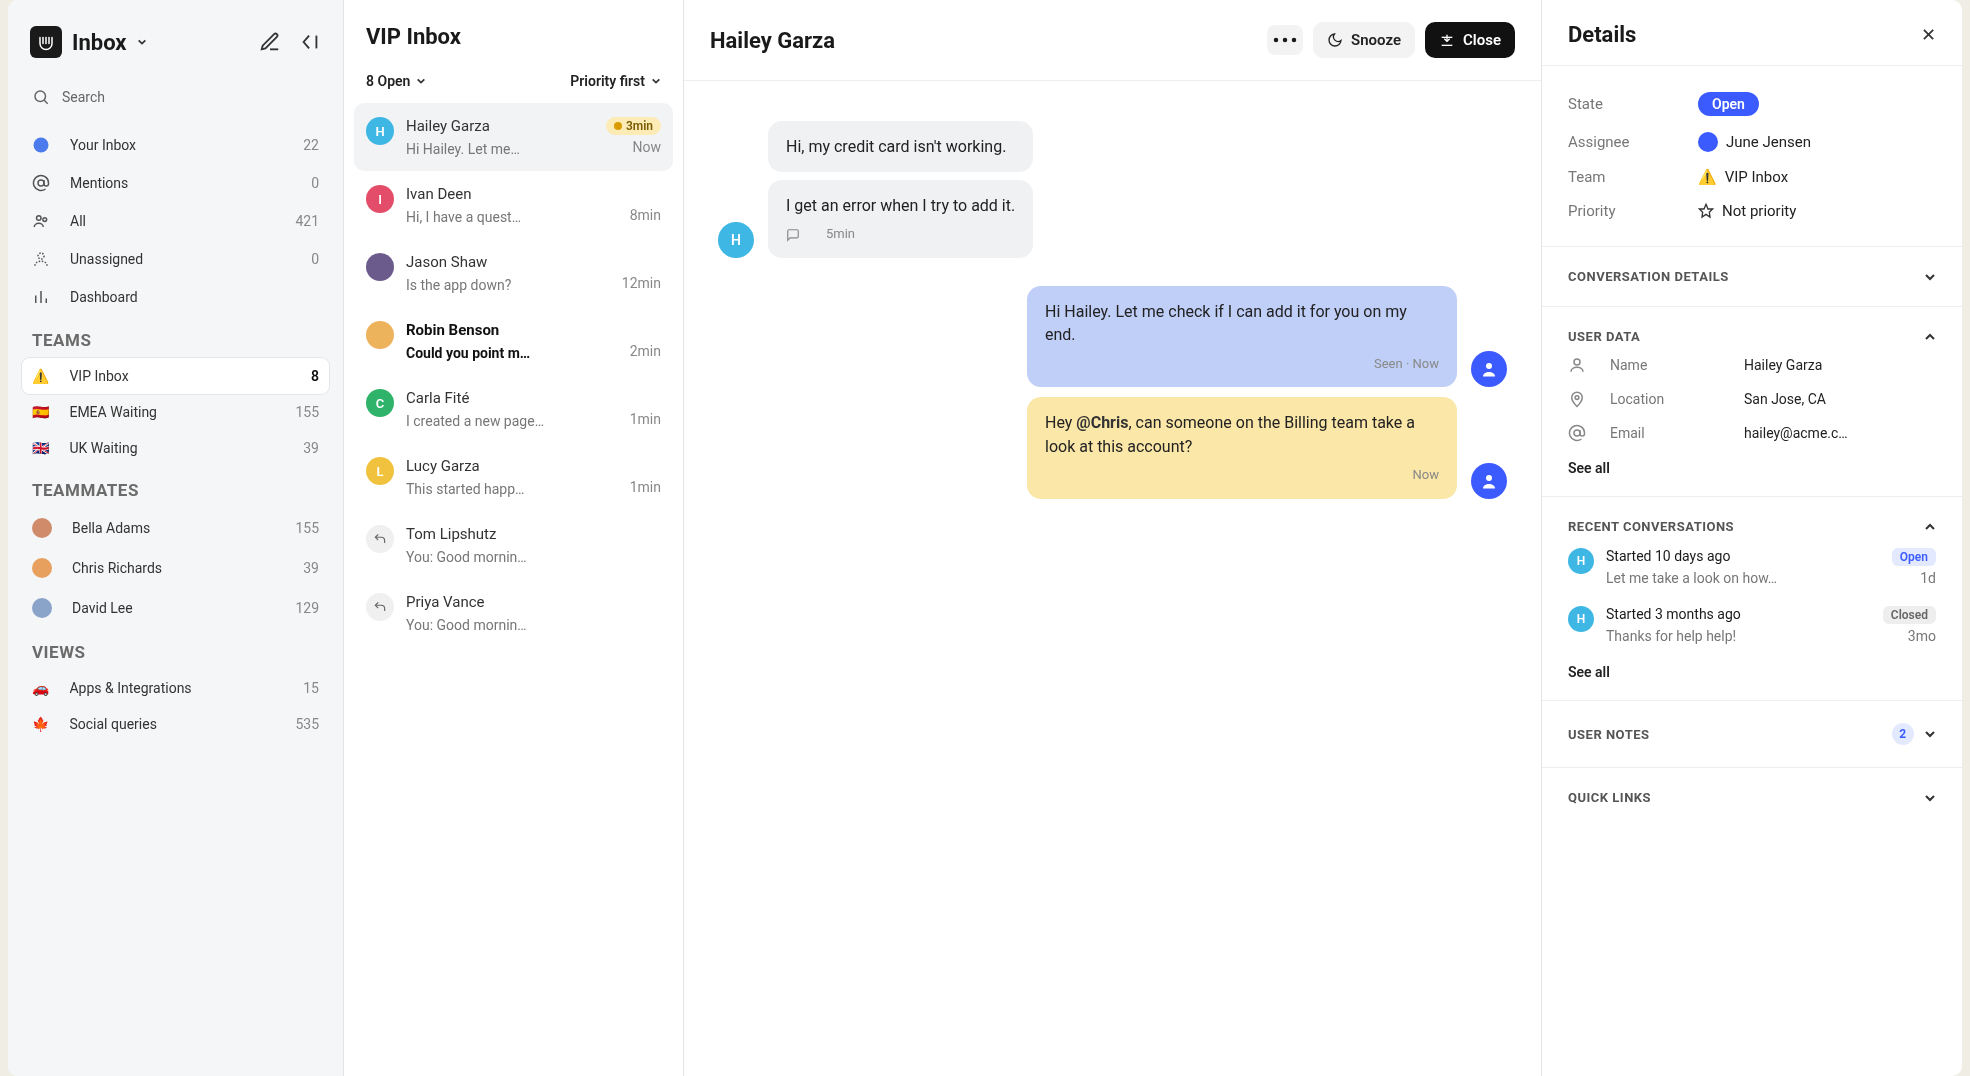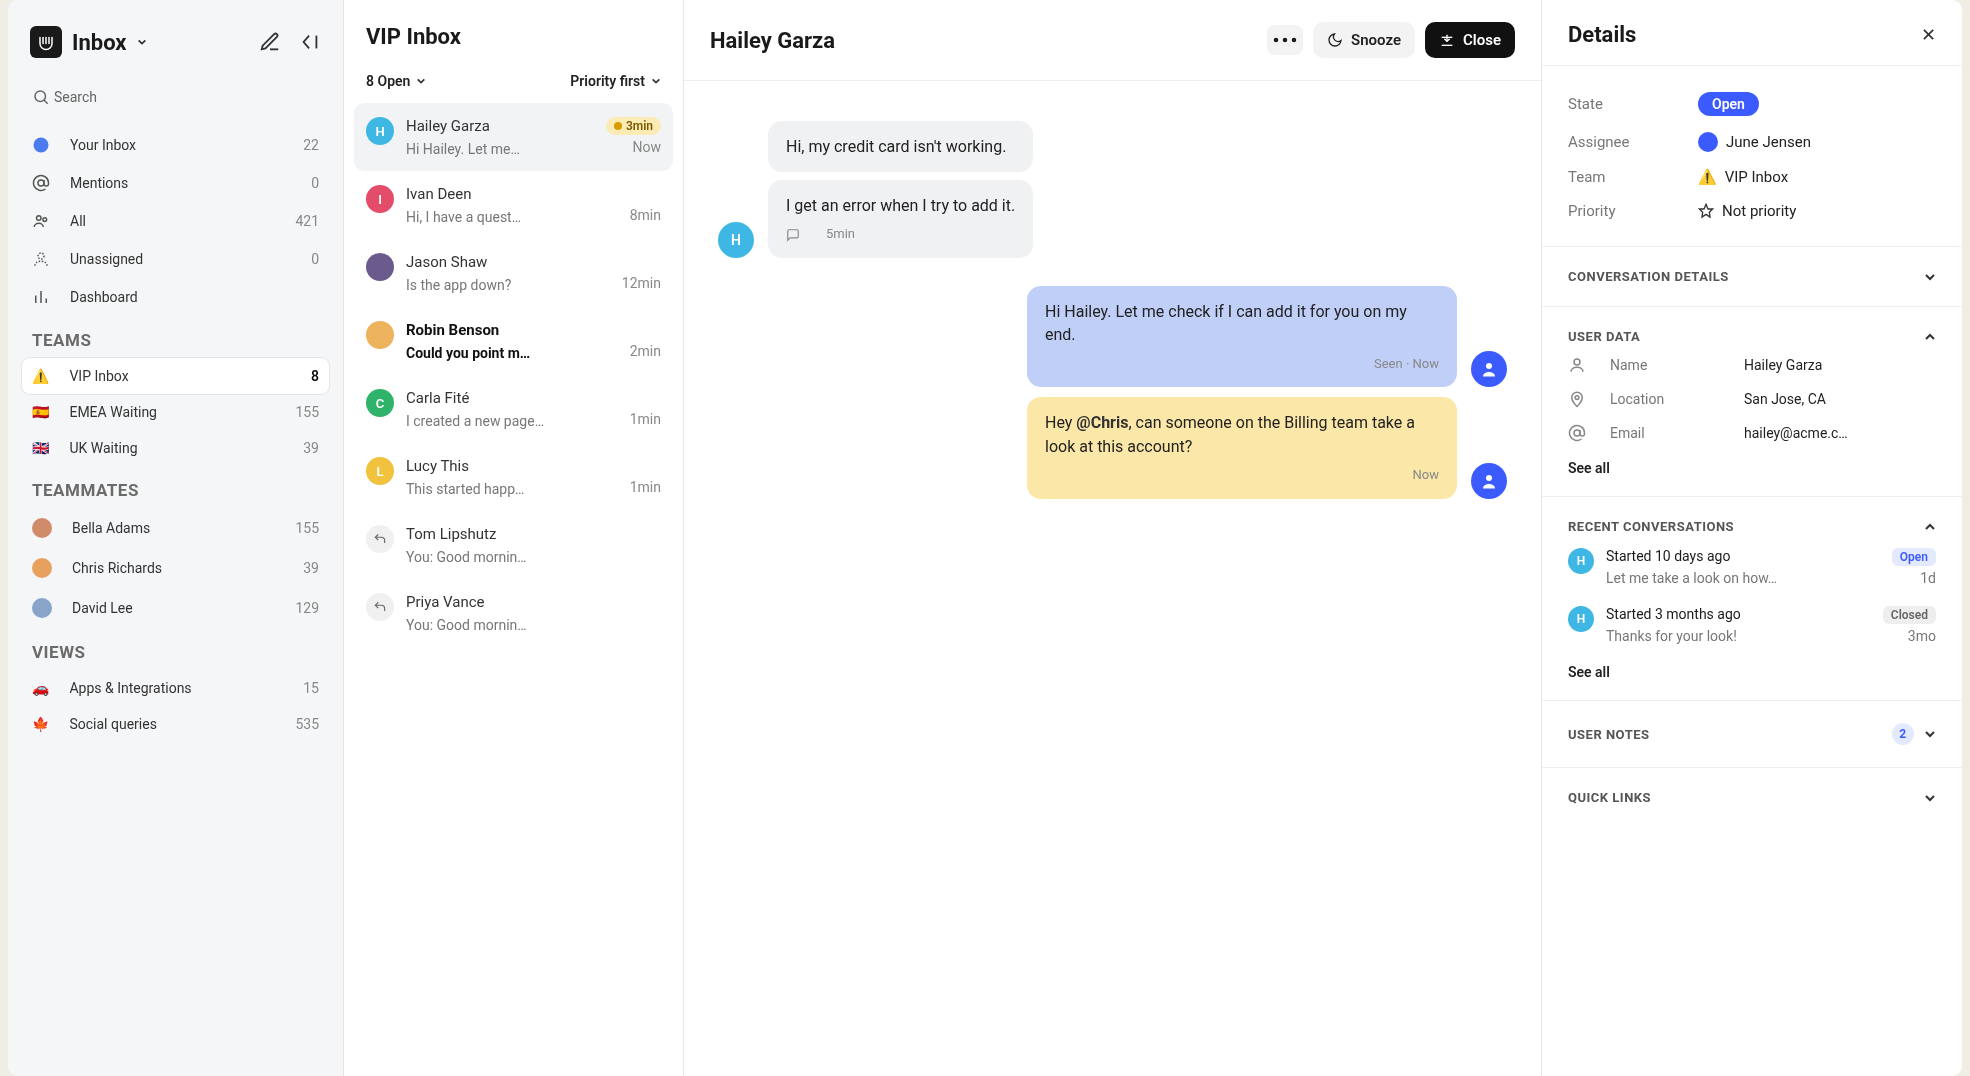--- a/index.html
+++ b/index.html
@@ -40,21 +40,21 @@
 .logo {
   width: 32px; height: 32px; border-radius: 6px; background: #1a1a1a;
   display: flex; align-items: center; justify-content: center;
 }
 .logo svg { width: 18px; height: 18px; stroke: #fff; fill: none; stroke-width: 2; }
 .sb-title { font-size: 22px; font-weight: 700; }
 .sb-top-right { display: flex; gap: 18px; }
 .iconbtn { width: 22px; height: 22px; cursor: pointer; color: #333; }
 .iconbtn svg { width: 100%; height: 100%; }
 .search-row {
-  display: flex; align-items: center; gap: 4px;
+  display: flex; align-items: center; gap: 12px;
   padding: 10px 10px; color: #666; cursor: pointer;
   border-radius: 8px;
 }
 .search-row svg { width: 18px; height: 18px; }
 .sb-group { margin-top: 10px; }
 .sb-heading {
   font-size: 17px; font-weight: 700; letter-spacing: 0.5px;
   color: #6b6b6b; padding: 14px 10px 8px 10px;
 }
 .sb-item {
@@ -465,21 +465,21 @@
       <div class="conv-row1" style="margin-top:2px">
         <span class="conv-preview">I created a new page…</span>
         <span class="conv-time">1min</span>
       </div>
     </div>
         </div>
         <div class="conv">
     <div class="avatar" style="background:#f0c23e">L</div>
     <div class="conv-body">
       <div class="conv-row1">
-        <span class="conv-name">Lucy This</span>
+        <span class="conv-name">Lucy Garza</span>
 
       </div>
       <div class="conv-row1" style="margin-top:2px">
         <span class="conv-preview">This started happ…</span>
         <span class="conv-time">1min</span>
       </div>
     </div>
         </div>
         <div class="conv">
     <div class="replyico">
@@ -700,21 +700,21 @@
     </div>
           </div>
           <div class="recent-item">
     <div class="av" style="background:#3fb7e4">H</div>
     <div class="recent-body">
       <div class="recent-row1">
         <span>Started 3 months ago</span>
         <span class="badge-closed-sm">Closed</span>
       </div>
       <div class="recent-preview">
-        <span>Thanks for your look!</span>
+        <span>Thanks for help help!</span>
         <span>3mo</span>
       </div>
     </div>
           </div>
         </div>
       <div class="see-all">See all</div>
     </div>
 
     <div class="det-section">
       <div class="det-section-header">

